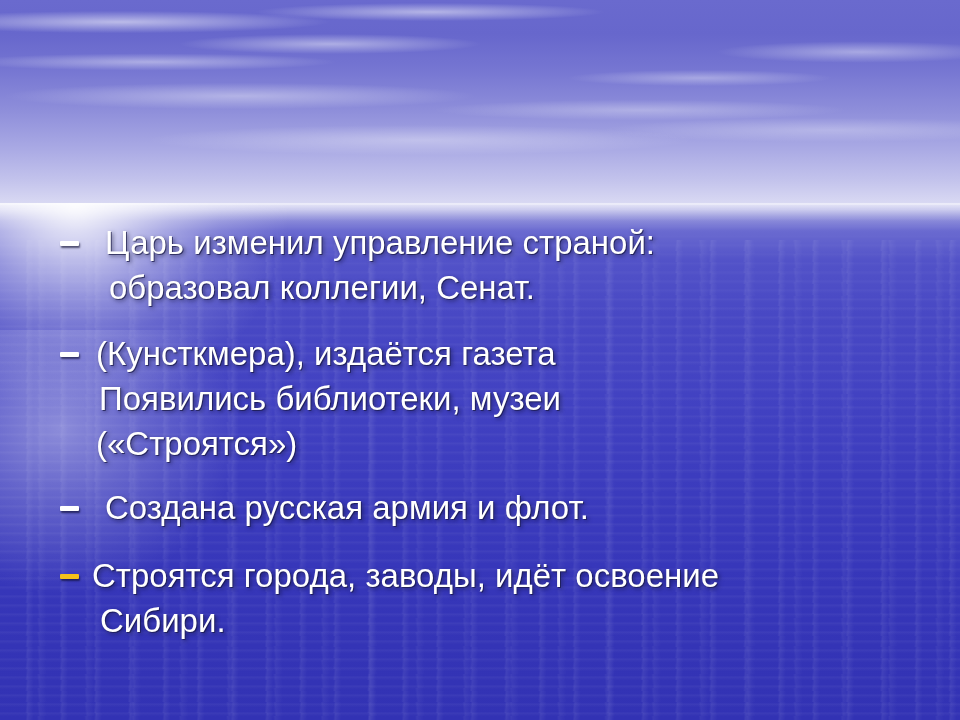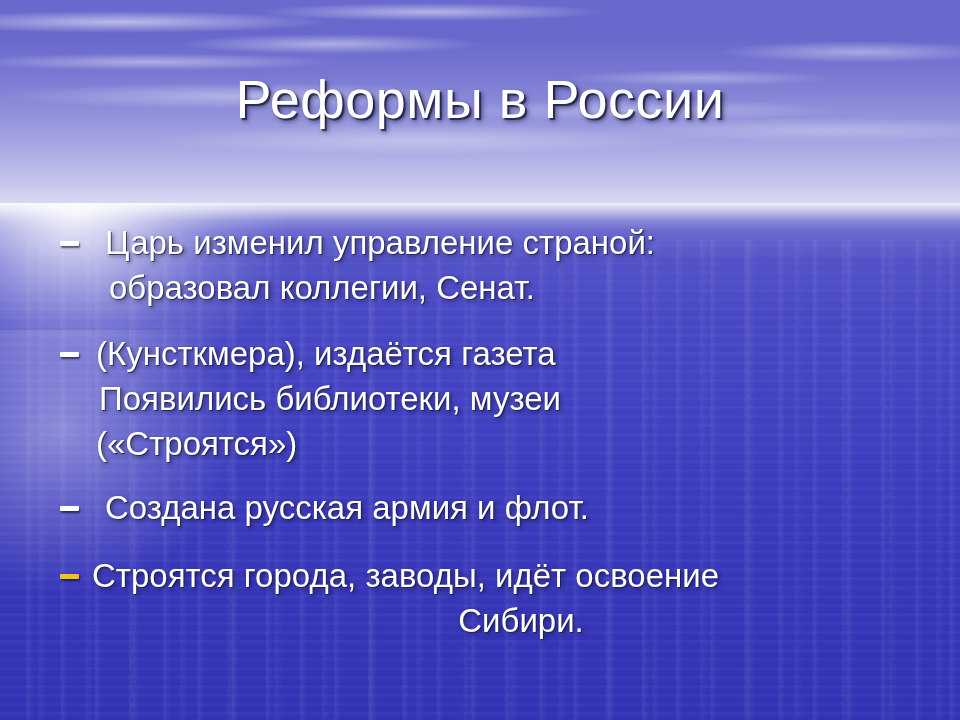--- a/index.html
+++ b/index.html
@@ -200,21 +200,21 @@
     display: block;
   }
   
   .b1 { padding-left: 53px; }
   .b1 .cont  { padding-left: 4px; }
   .b2 { padding-left: 53px; text-indent: -6px; }
   .b2 .wrap  { display: block; text-indent: 0; margin-left: -9px; }
   .b3 { padding-left: 53px; }
   .b4 { padding-left: 45px; }
   .b5 { padding-left: 40px; }
-  .b5 .wrap  { display: block; padding-left: 8px; text-align: center; }
+  .b5 .wrap  { display: block; padding-left: 8px; }
 
   .sp-a { height: 9px; }
   .sp-b { height: 7px; }
   .sp-c { height: 5px; }
   .sp-d { height: 6px; }
 </style>
 </head>
 <body>
 
 <div class="slide">
@@ -223,21 +223,20 @@
   <div class="clouds"></div>
   <div class="bg-sea"></div>
   <div class="ripples"></div>
   <div class="ripples2"></div>
   <div class="horizon-glow"></div>
   <div class="glare"></div>
   <div class="glare-low"></div>
 
   <div class="content">
 
-    <div class="slide-title">Реформы в России</div>
 
     <div class="body-list">
 
       <div class="bullet b1">
         <span class="marker white" style="background: rgb(255, 255, 255);"></span>
         <span class="btext">Царь изменил управление страной:</span>
         <span class="btext cont">образовал коллегии, Сенат.</span>
       </div>
 
       <div class="sp-a"></div>

